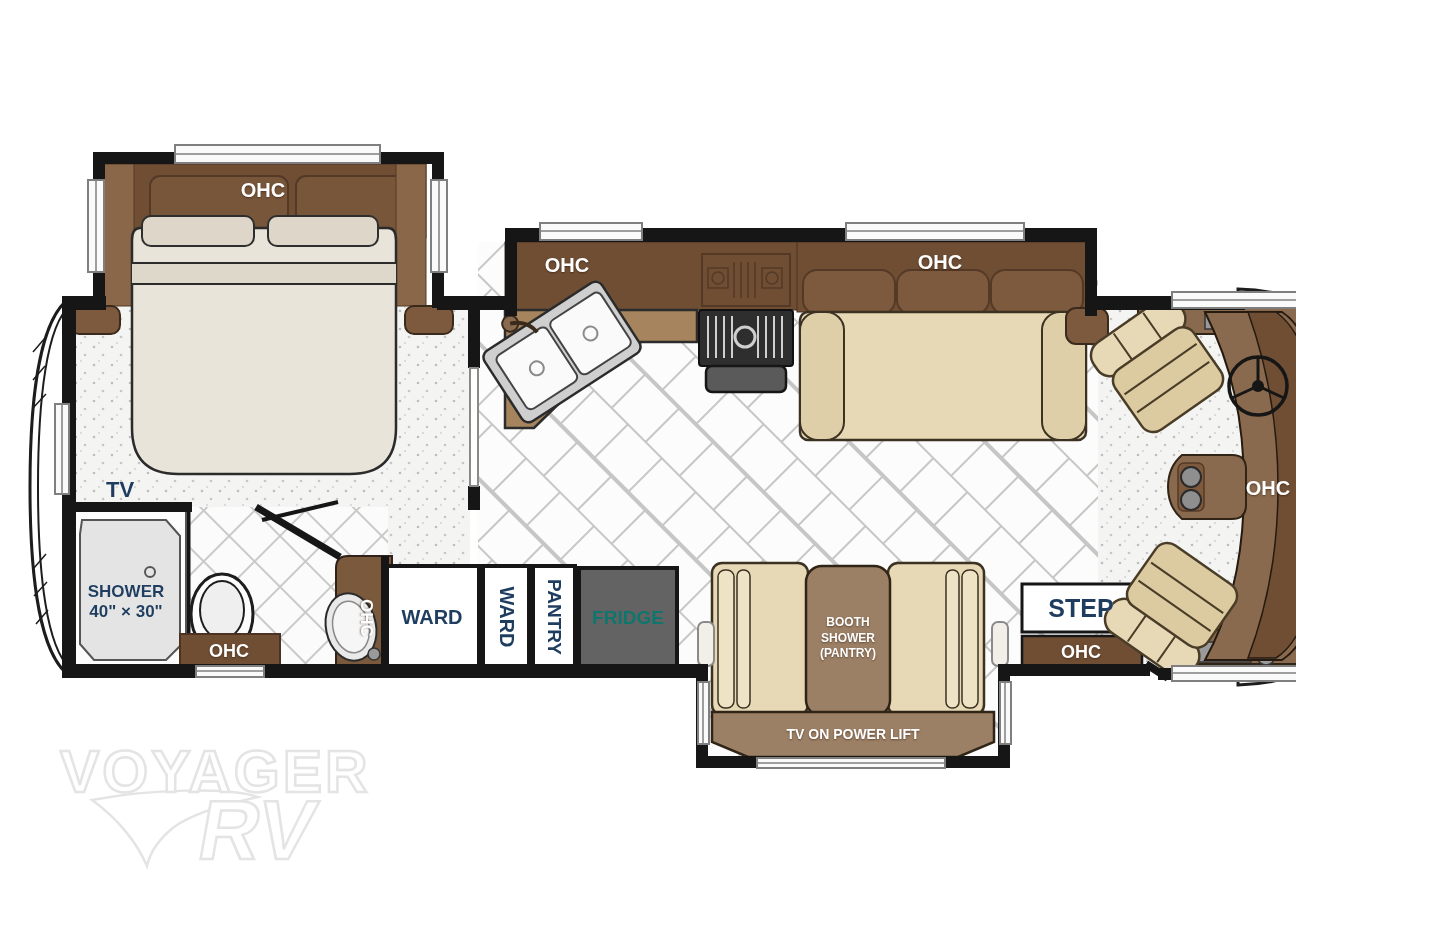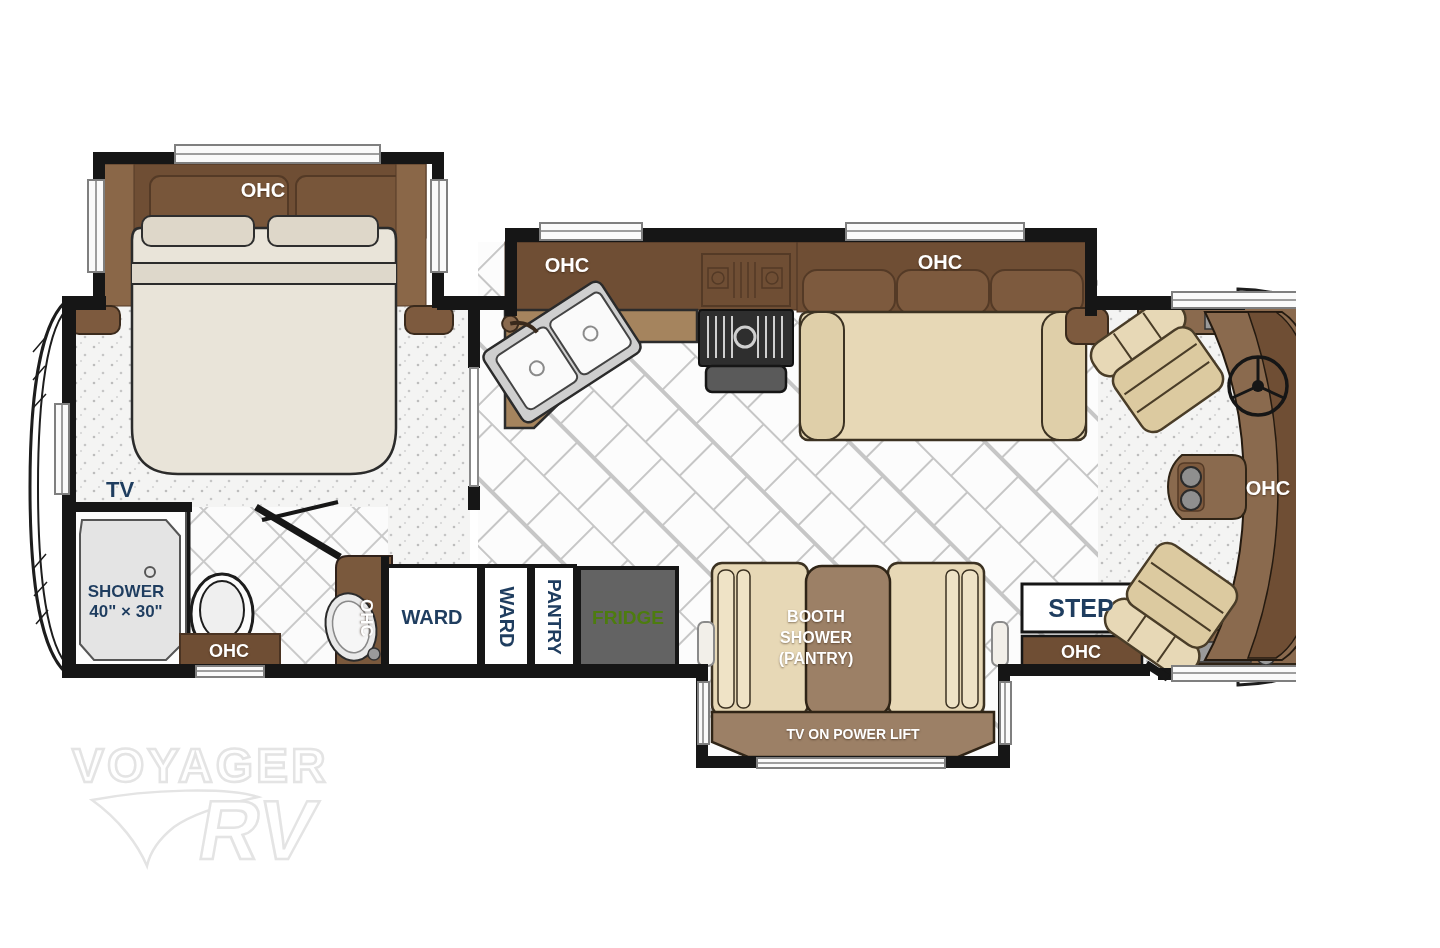--- a/index.html
+++ b/index.html
@@ -4,21 +4,21 @@
 <style>
   html,body{margin:0;padding:0;background:#fff;}
   .stage{position:relative;width:1296px;height:948px;background:#fff;overflow:hidden;
          font-family:Liberation Sans, sans-serif;}
   .stage svg{position:absolute;left:0;top:0;}
   .labels{position:absolute;left:0;top:0;width:100%;height:100%;}
   .lbl{position:absolute;transform:translate(-50%,-50%);white-space:nowrap;text-align:center;}
   .lbl.v{transform:translate(-50%,-50%) rotate(90deg);}
   .white{color:#fff;font-weight:600;text-shadow:0 1px 2px rgba(40,20,5,.5);}
   .navy{color:#1f3d5f;font-weight:600;text-shadow:0 0 1px rgba(255,255,255,.8);}
-  .cream{color:#4d7c0f;font-weight:600;}
+  .cream{color:#0f766e;font-weight:600;}
   .wm{position:absolute;color:#fff;-webkit-text-stroke:2.5px #e4e4e4;font-weight:700;}
   .wm.phone{-webkit-text-stroke:2.2px #dedede;}
 </style>
 </head>
 <body>
 
 <div class="stage">
 
 <svg width="1440" height="948" viewBox="0 0 1440 948">
   <defs>
@@ -272,27 +272,27 @@
     <span style="display:block">40" × 30"</span>
   </div>
   <div class="lbl white" style="left:229px;top:651px;font-size:18px">OHC</div>
   <div class="lbl v white" style="left:366px;top:618px;font-size:17px">OHC</div>
   <div class="lbl navy" style="left:432px;top:617px;font-size:20px">WARD</div>
   <div class="lbl v navy" style="left:506px;top:617px;font-size:20px">WARD</div>
   <div class="lbl v navy" style="left:554px;top:617px;font-size:19px">PANTRY</div>
   <div class="lbl cream" style="left:628px;top:618px;font-size:19px">FRIDGE</div>
   <div class="lbl white" style="left:567px;top:265px;font-size:20px">OHC</div>
   <div class="lbl white" style="left:940px;top:262px;font-size:20px">OHC</div>
-  <div class="lbl white" style="left:816px;top:638px;font-size:16px;line-height:1.3">
+  <div class="lbl white" style="left:848px;top:638px;font-size:12px;line-height:1.3">
     <span style="display:block">BOOTH</span>
     <span style="display:block">SHOWER</span>
     <span style="display:block">(PANTRY)</span>
   </div>
   <div class="lbl white" style="left:853px;top:734px;font-size:14px">TV ON POWER LIFT</div>
   <div class="lbl navy" style="left:1081px;top:608px;font-size:25px">STEP</div>
   <div class="lbl white" style="left:1081px;top:652px;font-size:18px">OHC</div>
   <div class="lbl white" style="left:1268px;top:488px;font-size:20px">OHC</div>
 
-  <div class="wm" style="left:72px;top:738px;font-size:48px;letter-spacing:3px">VOYAGER</div>
+  <div class="wm" style="left:60px;top:738px;font-size:59px;letter-spacing:3px">VOYAGER</div>
   <div class="wm" style="left:200px;top:782px;font-size:84px;transform:skewX(-10deg)">RV</div>
 </div>
 
 </div>
 
 </body></html>

